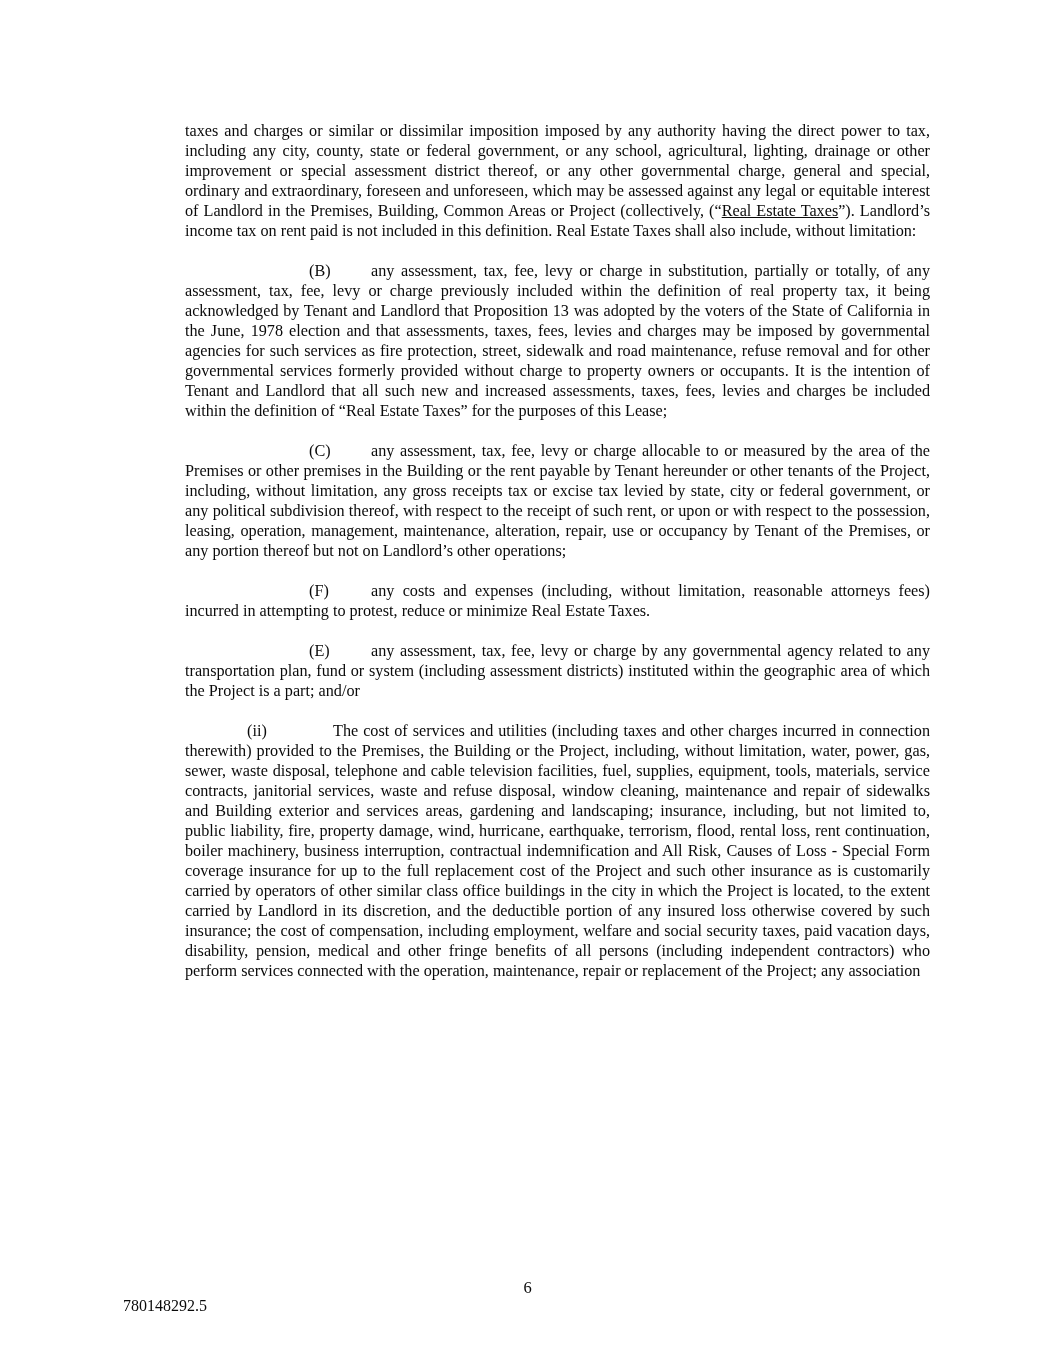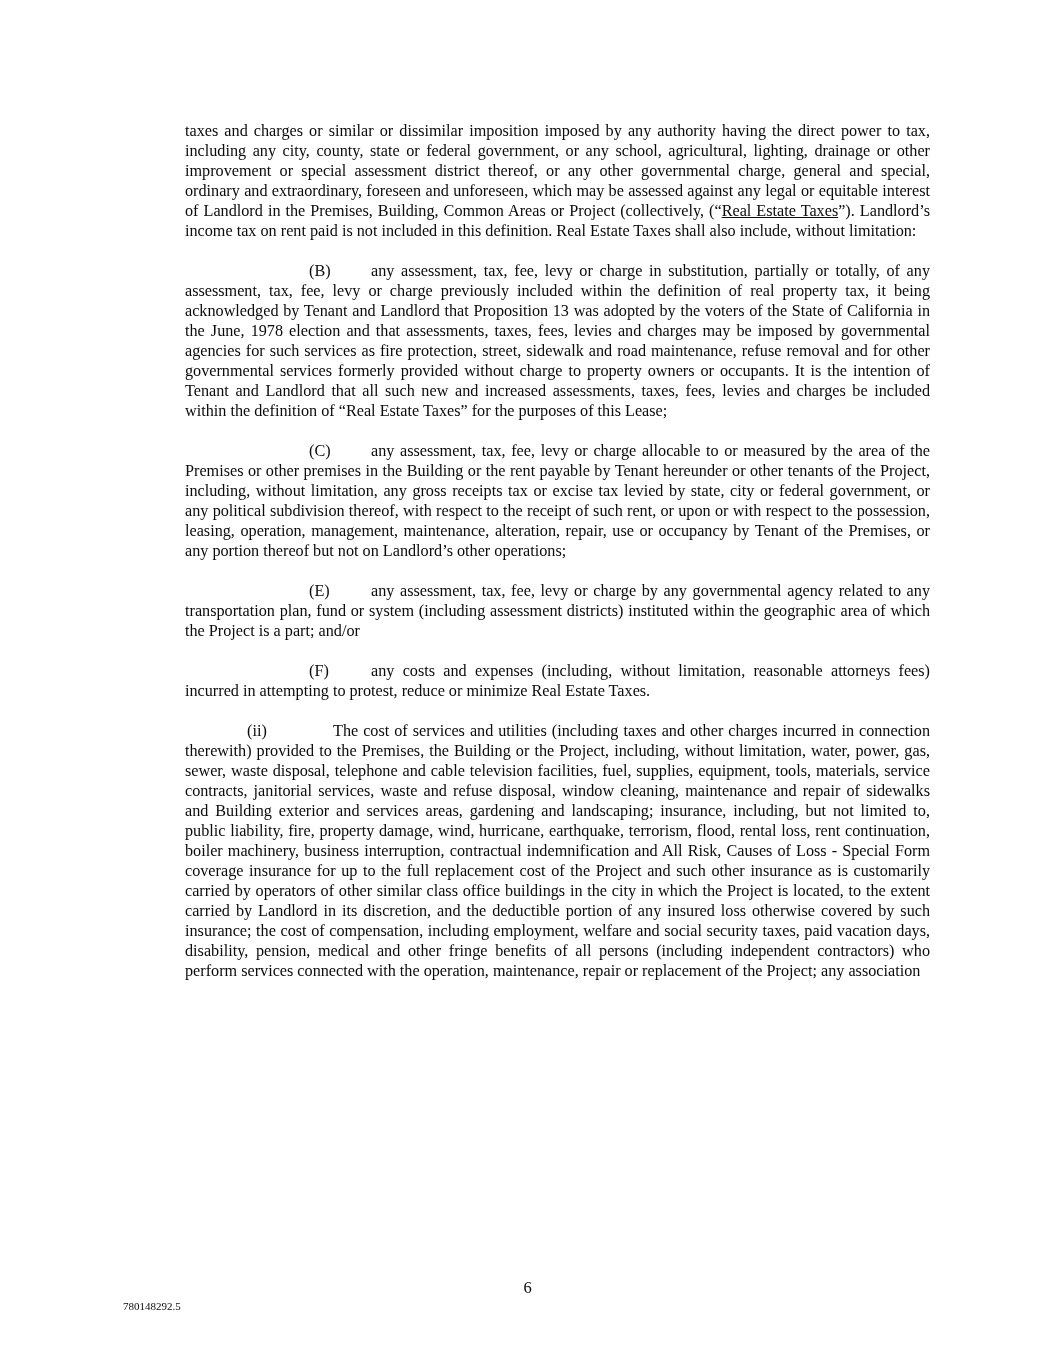--- a/index.html
+++ b/index.html
@@ -53,31 +53,31 @@
     left: 0;
     width: 1055px;
     text-align: center;
     font-size: 16.5px;
     line-height: 20px;
   }
   .doc-number {
     position: absolute;
     top: 1298px;
     left: 123px;
-    font-size: 11px;
+    font-size: 16px;
     line-height: 16px;
   }
 </style>
 </head>
 <body>
 
 <div class="page">
   <div class="body-text" id="doc-body">
       <p class="para flush"><span>taxes and charges or similar or dissimilar imposition imposed by any authority having the direct power to tax, including any city, county, state or federal government, or any school, agricultural, lighting, drainage or other improvement or special assessment district thereof, or any other governmental charge, general and special, ordinary and extraordinary, foreseen and unforeseen, which may be assessed against any legal or equitable interest of Landlord in the Premises, Building, Common Areas or Project (collectively, (“</span><span class="u">Real Estate Taxes</span><span>”).  Landlord’s income tax on rent paid is not included in this definition. Real Estate Taxes shall also include, without limitation:</span></p>
       <p class="para item"><span class="lead">(B)</span><span>any assessment, tax, fee, levy or charge in substitution, partially or totally, of any assessment, tax, fee, levy or charge previously included within the definition of real property tax, it being acknowledged by Tenant and Landlord that Proposition 13 was adopted by the voters of the State of California in the June, 1978 election and that assessments, taxes, fees, levies and charges may be imposed by governmental agencies for such services as fire protection, street, sidewalk and road maintenance, refuse removal and for other governmental services formerly provided without charge to property owners or occupants.  It is the intention of Tenant and Landlord that all such new and increased assessments, taxes, fees, levies and charges be included within the definition of “Real Estate Taxes” for the purposes of this Lease;</span></p>
       <p class="para item"><span class="lead">(C)</span><span>any assessment, tax, fee, levy or charge allocable to or measured by the area of the Premises or other premises in the Building or the rent payable by Tenant hereunder or other tenants of the Project, including, without limitation, any gross receipts tax or excise tax levied by state, city or federal government, or any political subdivision thereof, with respect to the receipt of such rent, or upon or with respect to the possession, leasing, operation, management, maintenance, alteration, repair, use or occupancy by Tenant of the Premises, or any portion thereof but not on Landlord’s other operations;</span></p>
+      <p class="para item"><span class="lead">(F)</span><span>any costs and expenses (including, without limitation, reasonable attorneys fees) incurred in attempting to protest, reduce or minimize Real Estate Taxes.</span></p>
       <p class="para item"><span class="lead">(E)</span><span>any assessment, tax, fee, levy or charge by any governmental agency related to any transportation plan, fund or system (including assessment districts) instituted within the geographic area of which the Project is a part; and/or</span></p>
-      <p class="para item"><span class="lead">(F)</span><span>any costs and expenses (including, without limitation, reasonable attorneys fees) incurred in attempting to protest, reduce or minimize Real Estate Taxes.</span></p>
       <p class="para sub"><span class="lead">(ii)</span><span>The cost of services and utilities (including taxes and other charges incurred in connection therewith) provided to the Premises, the Building or the Project, including, without limitation, water, power, gas, sewer, waste disposal, telephone and cable television facilities, fuel, supplies, equipment, tools, materials, service contracts, janitorial services, waste and refuse disposal, window cleaning, maintenance and repair of sidewalks and Building exterior and services areas, gardening and landscaping; insurance, including, but not limited to, public liability, fire, property damage, wind, hurricane, earthquake, terrorism, flood, rental loss, rent continuation, boiler machinery, business interruption, contractual indemnification and All Risk, Causes of Loss - Special Form coverage insurance for up to the full replacement cost of the Project and such other insurance as is customarily carried by operators of other similar class office buildings in the city in which the Project is located, to the extent carried by Landlord in its discretion, and the deductible portion of any insured loss otherwise covered by such insurance; the cost of compensation, including employment, welfare and social security taxes, paid vacation days, disability, pension, medical and other fringe benefits of all persons (including independent contractors) who perform services connected with the operation, maintenance, repair or replacement of the Project; any association</span></p>
     </div>
   <div class="page-number">6</div>
   <div class="doc-number">780148292.5</div>
 </div>
 
 </body></html>

